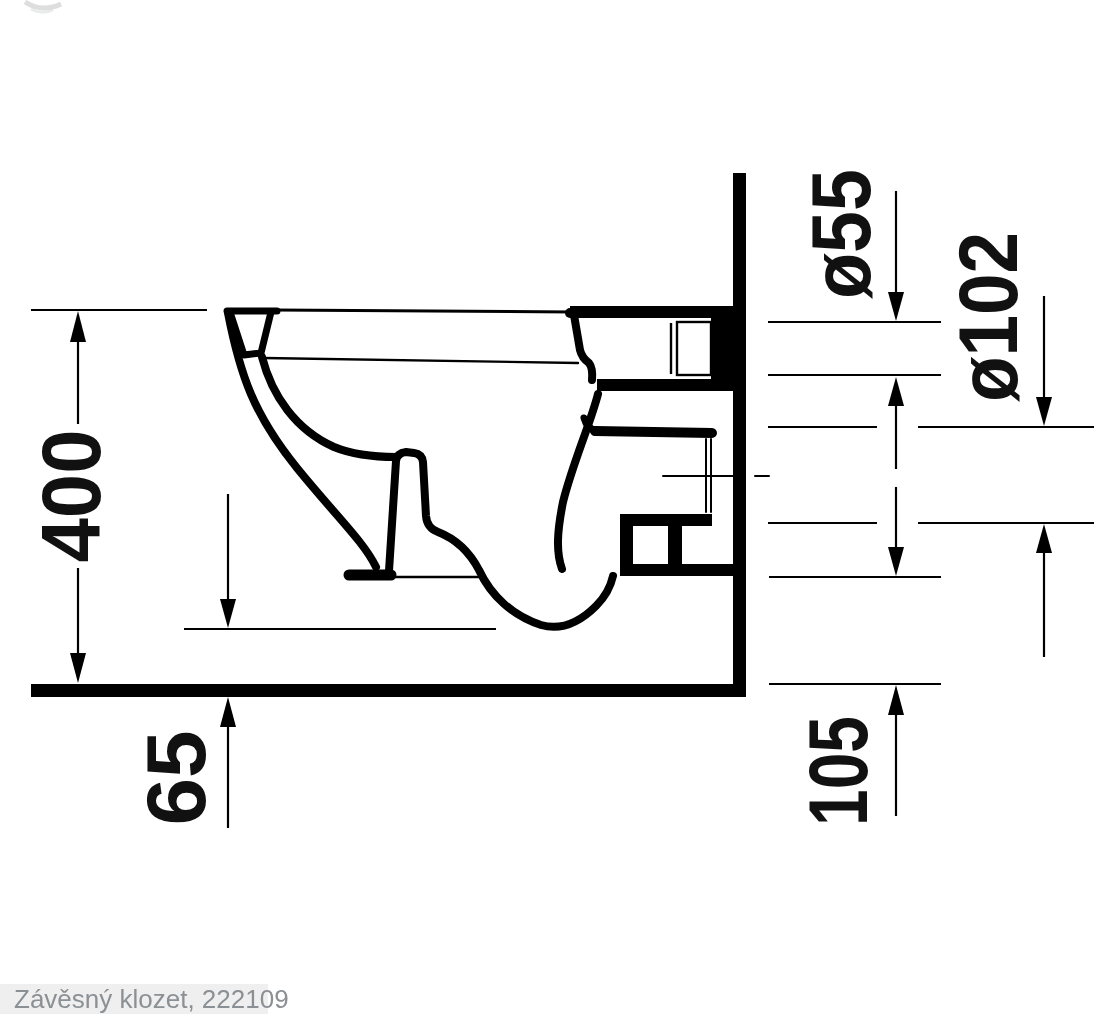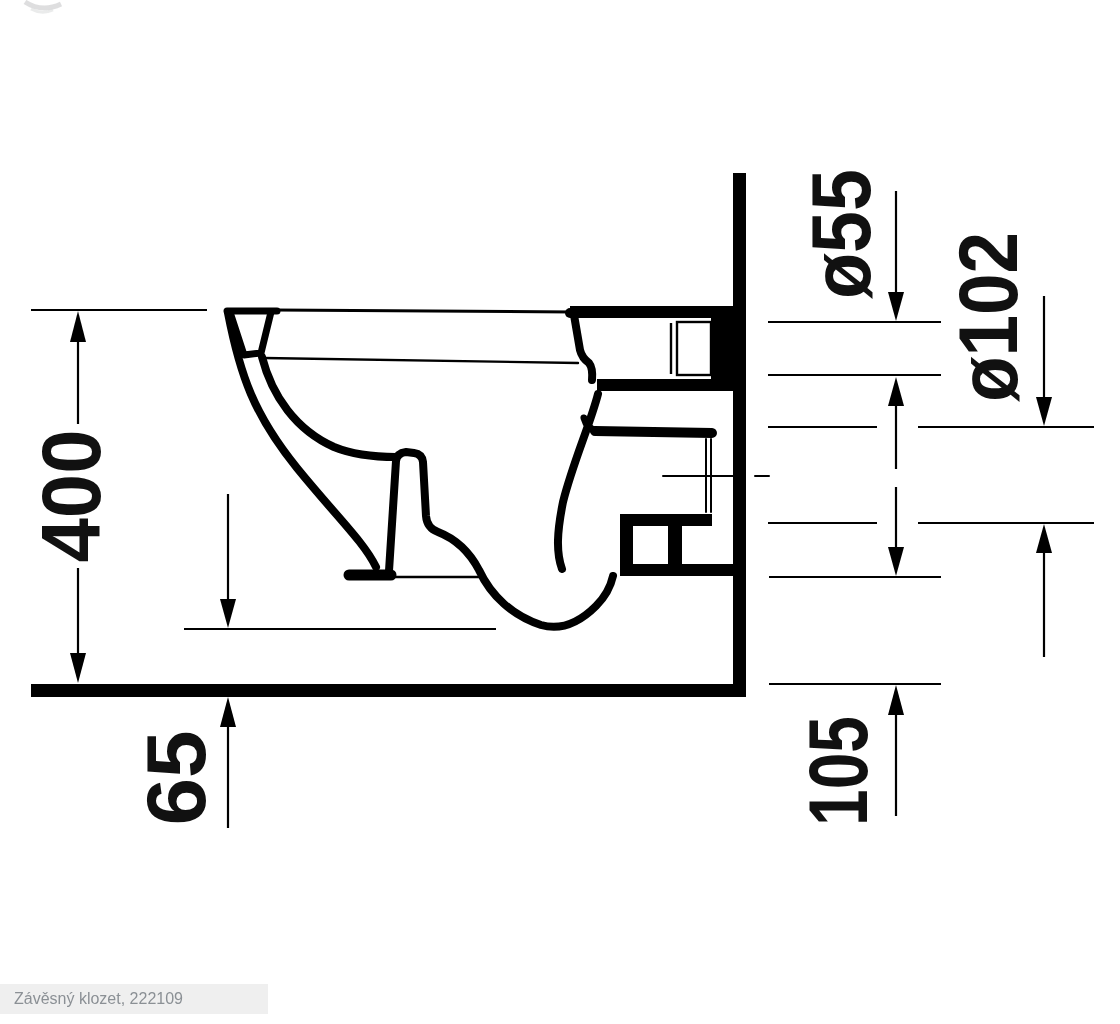--- a/index.html
+++ b/index.html
@@ -17,21 +17,21 @@
     font-size:83px;
     fill:#111111;
   }
   .caption{
     position:absolute;
     left:0;top:984px;
     width:254px;height:30px;
     padding-left:14px;
     background:#efefef;
     color:#8b9095;
-    font-size:16px;
+    font-size:26px;
     line-height:30px;
     white-space:nowrap;
   }
 </style>
 </head>
 <body>
 
 <div class="canvas">
 
   <svg class="drawing-svg" width="1120" height="1024" viewBox="0 0 1120 1024">

